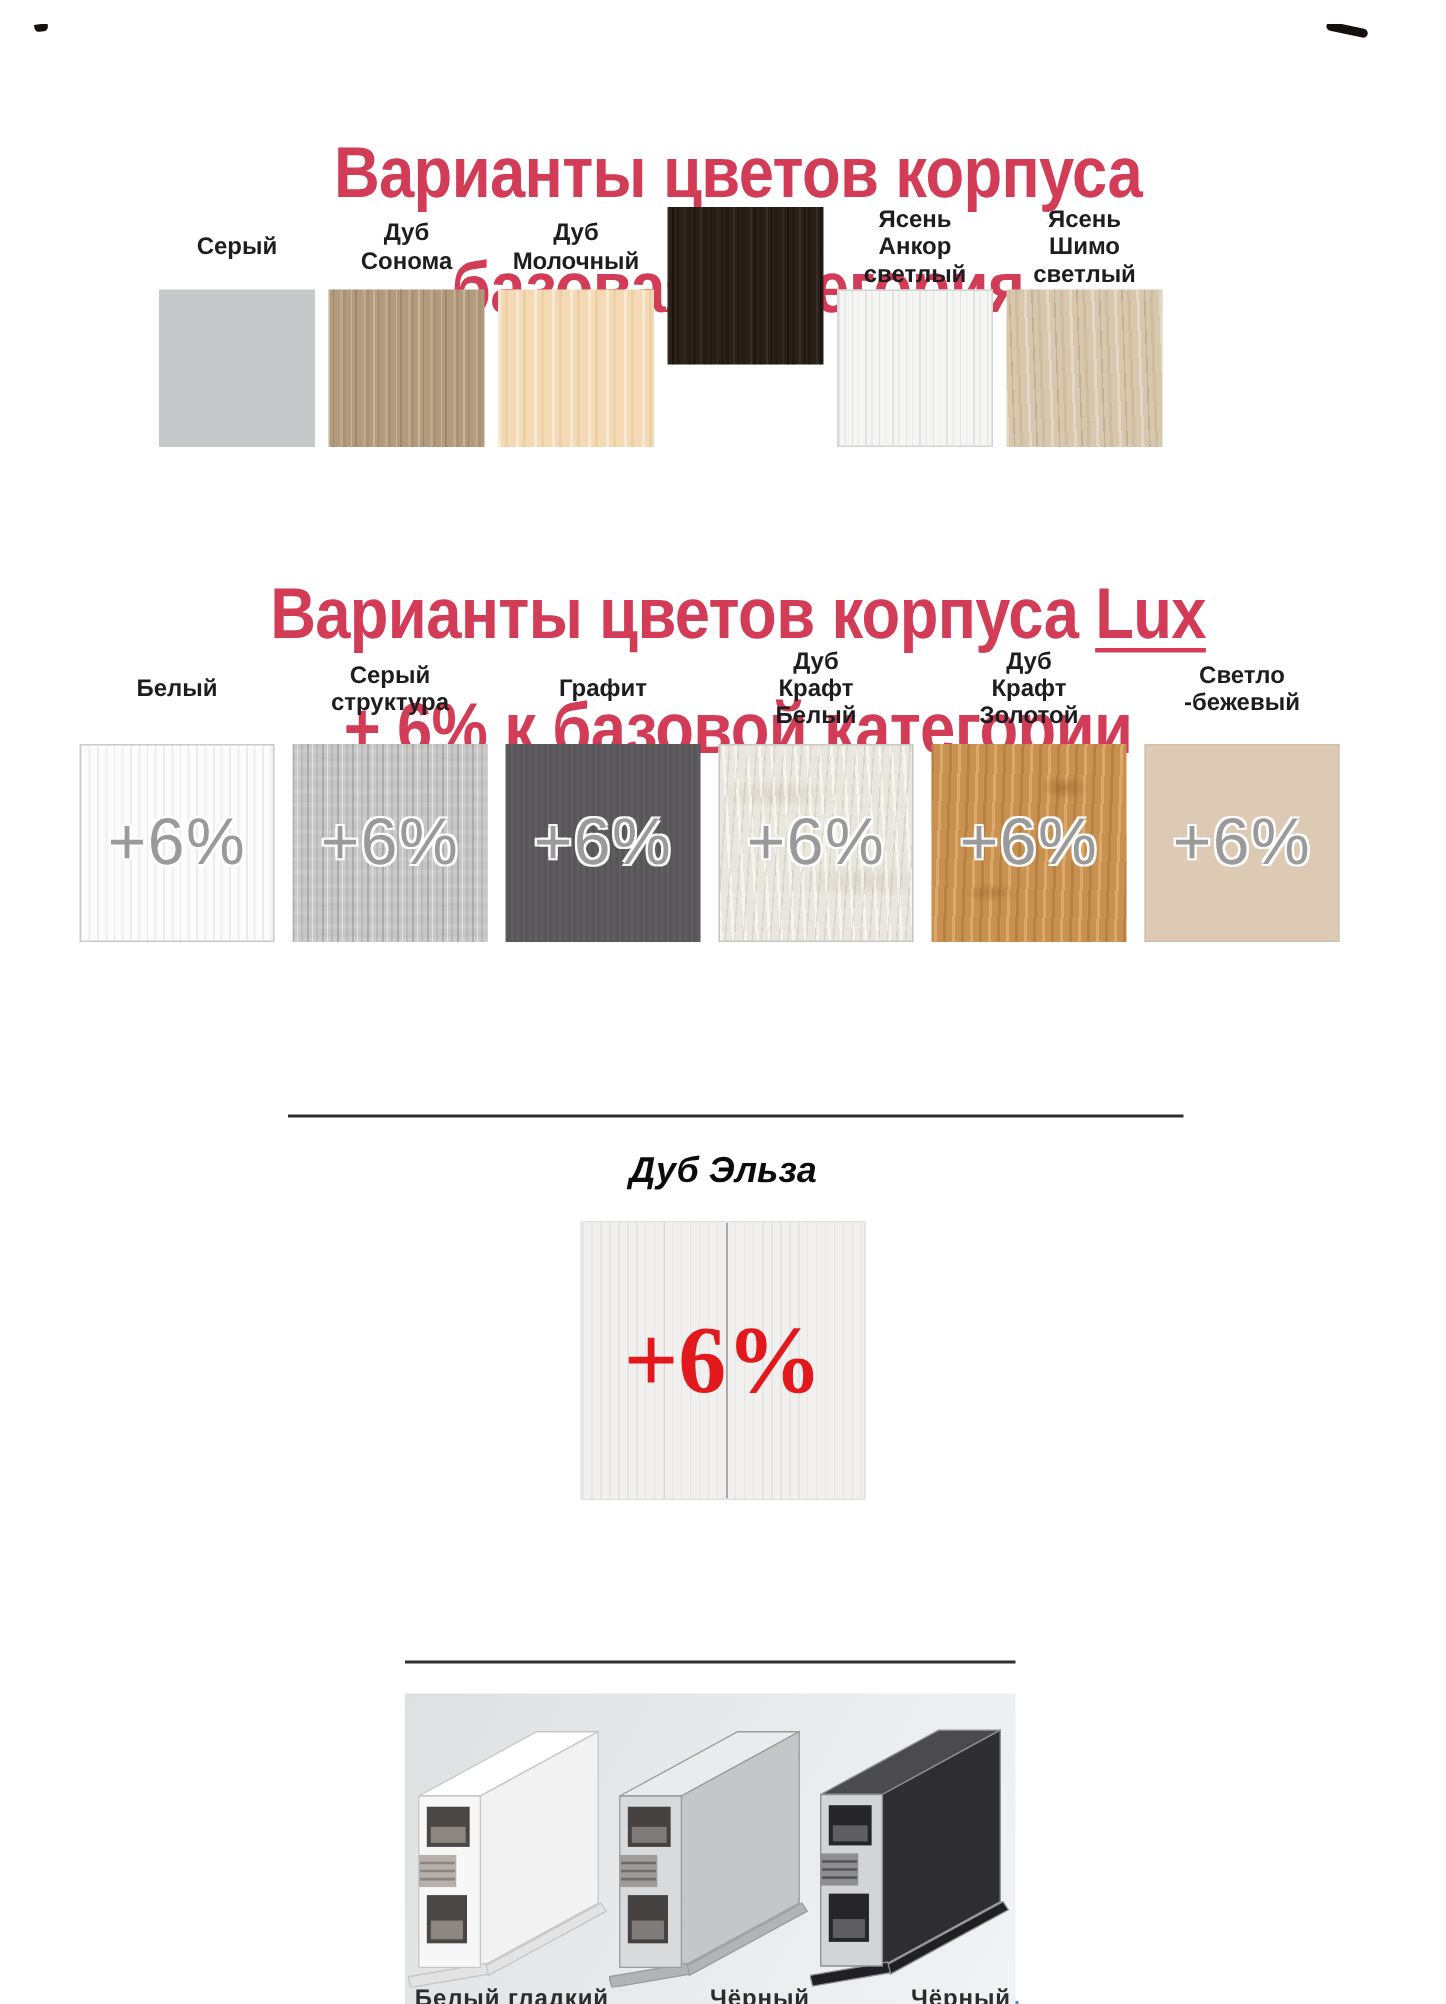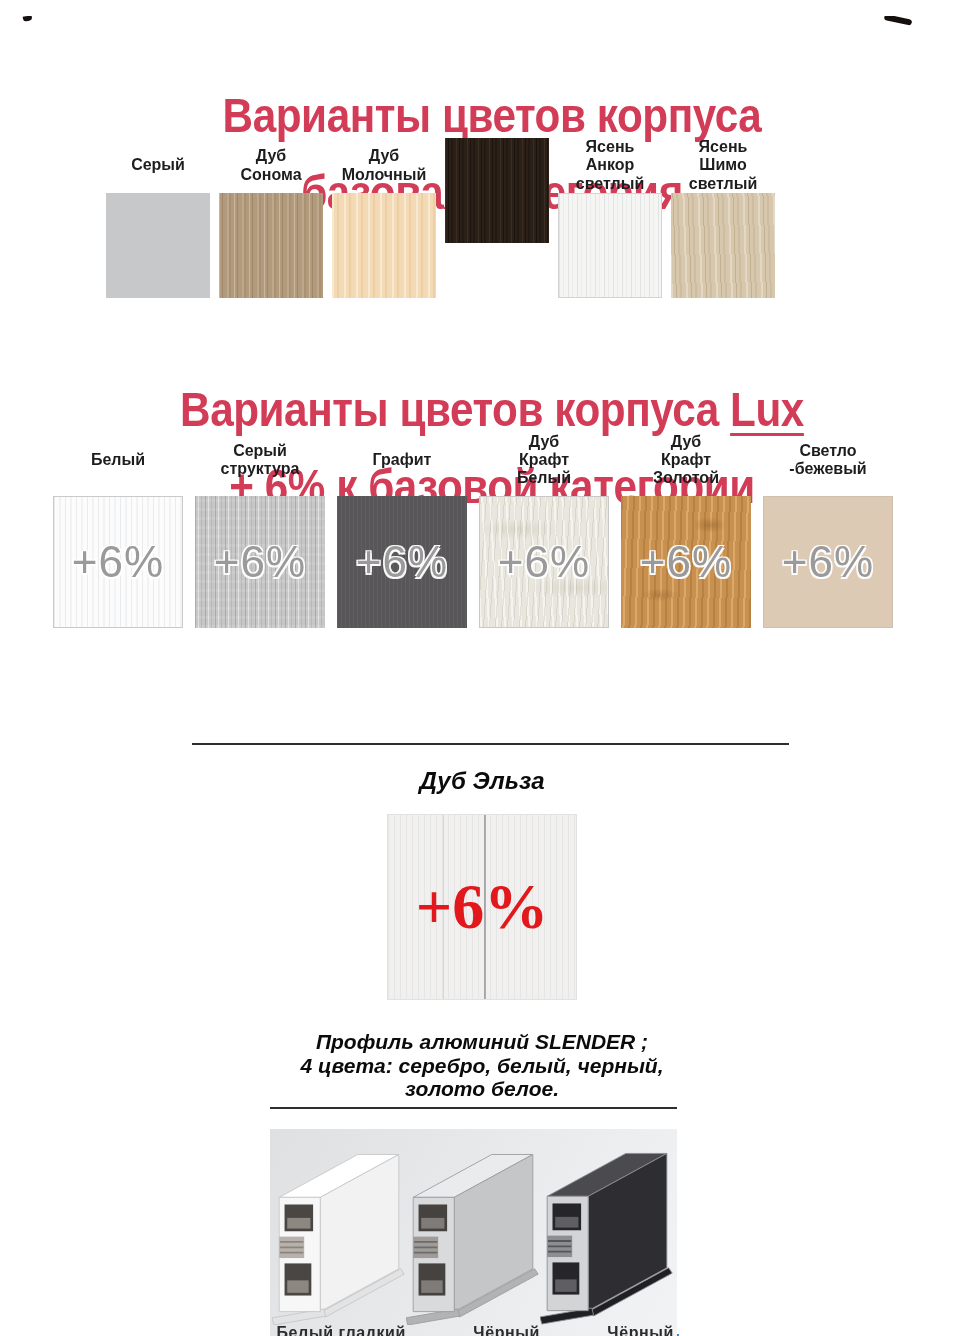--- a/index.html
+++ b/index.html
@@ -212,23 +212,20 @@
     </div>
   </div>
 
   <div id="rule-insert" class="rule" style="background-color: rgb(46, 46, 46);"></div>
 
   <div id="elsa-label" class="note">Дуб Эльза</div>
   <div id="elsa-swatch" class="sw tx-elsa" style="background-color: rgb(241, 240, 238);">
     <span class="plus-red" style="color: rgb(226, 24, 28);">+6%</span>
   </div>
 
-  <div id="note-profile" class="note">Профиль алюминий SLENDER ;
-4 цвета: серебро, белый, черный,
-золото белое.</div>
   <div id="rule-profile" class="rule" style="background-color: rgb(46, 46, 46);"></div>
 
   <div id="figure">
     <div class="profiles-strip">
       <div class="profile-cell profile-white">
         <svg class="profile-svg" viewBox="0 0 150 205" width="134" height="183">
           <polygon class="p-top" points="8,62 96,14 142,14 54,62"></polygon>
           <polygon class="p-side" points="54,62 142,14 142,142 54,190"></polygon>
           <polygon class="p-foot" points="56,190 144,142 148,148 60,196"></polygon>
           <polygon class="p-foot" points="0,197 58,187 60,195 2,205"></polygon>

